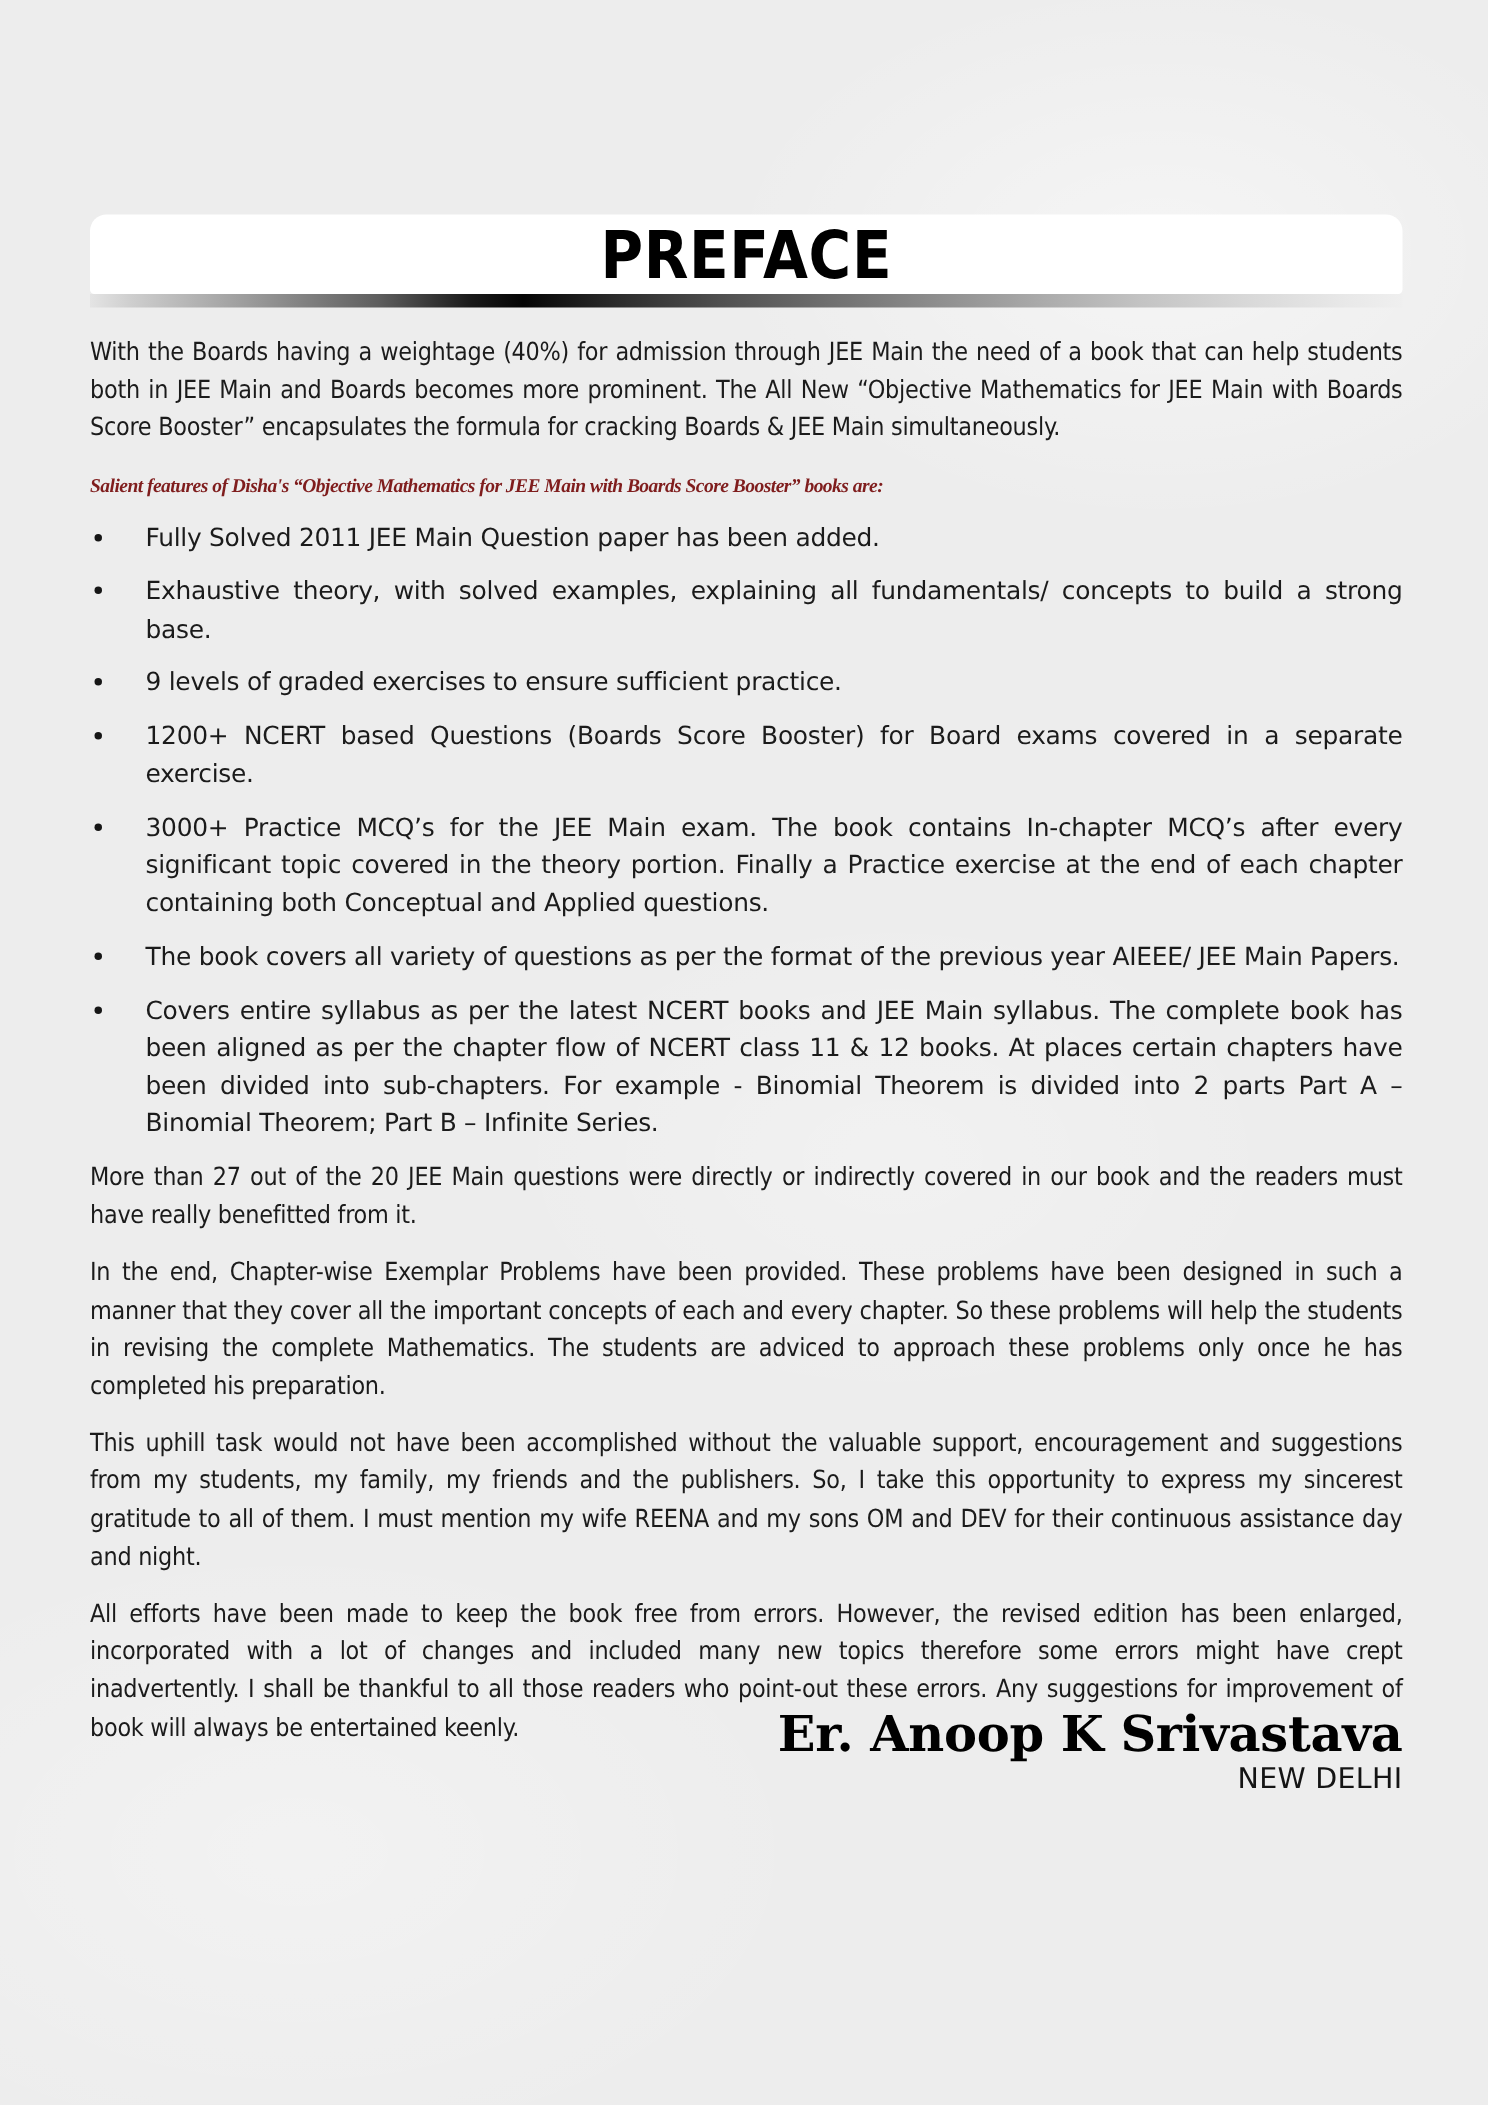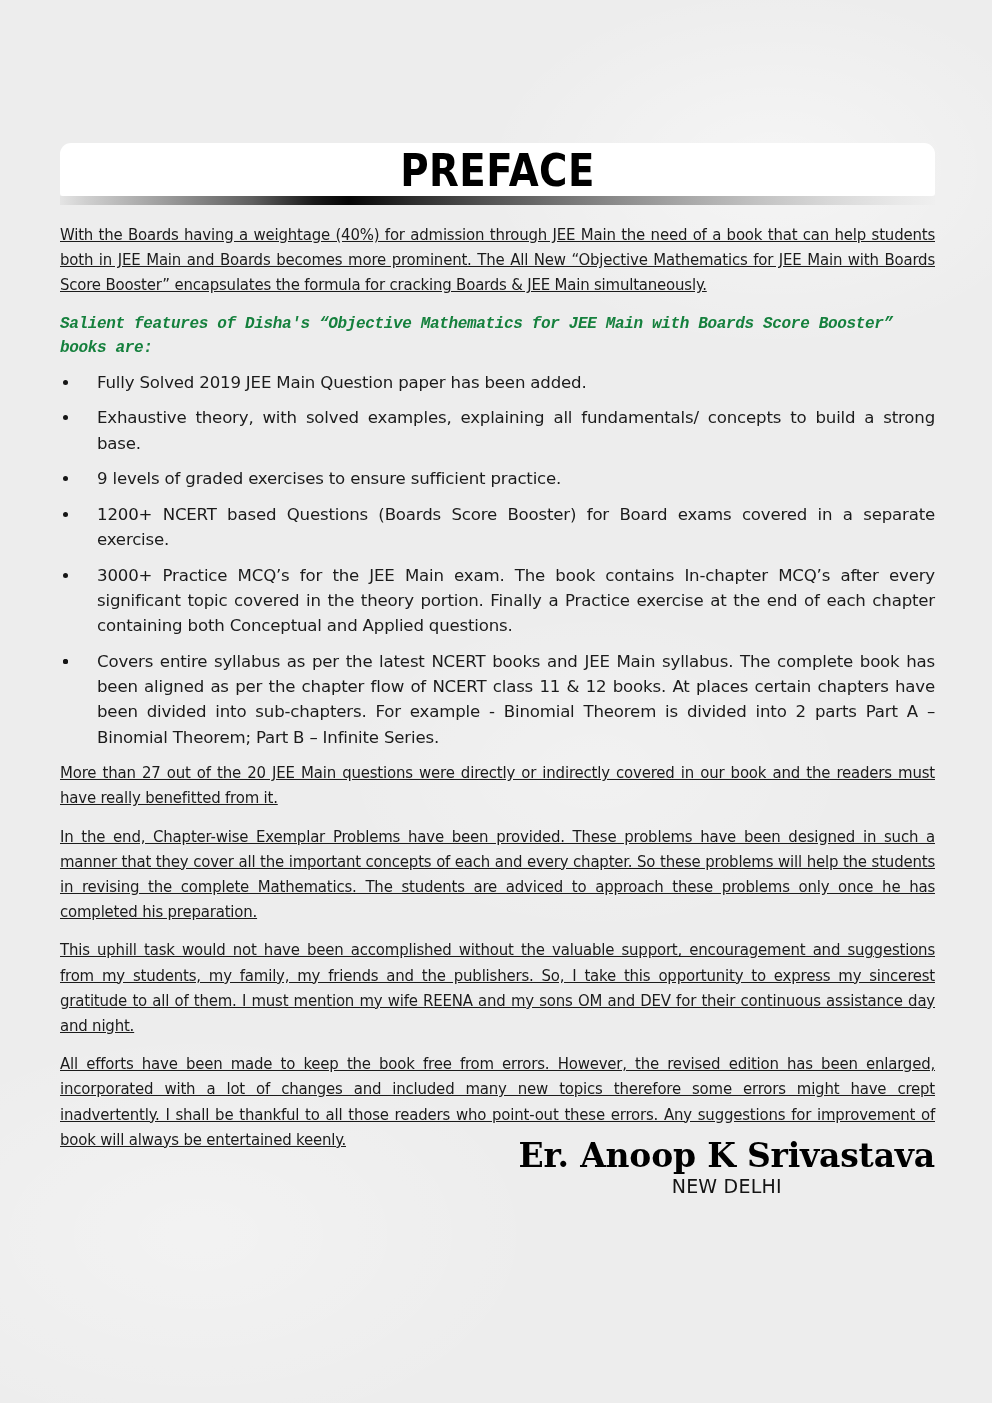--- a/index.html
+++ b/index.html
@@ -91,33 +91,32 @@
     width: 875px;
     color: #1b1b1b;
   }
   .para {
     font-size: 16.6px;
     line-height: 25.2px;
     text-align: justify;
     margin: 0 0 11px 0;
     font-stretch: semi-condensed;
     letter-spacing: -0.18px;
-    text-decoration: underline;
   }
   .lead { margin-bottom: 14px; }
 
   .salient {
-    font-family: Liberation Mono, monospace;
+    font-family: Liberation Serif, serif;
     font-weight: bold;
     font-style: italic;
-    font-size: 16px;
+    font-size: 13px;
     line-height: 24px;
     margin: 0 0 10px 0;
     letter-spacing: -0.35px;
-    color: #15803d;
+    color: #7f1d1d;
   }
 
   ul.features {
     list-style: none;
     margin: 0 0 6px 0;
     padding: 0;
   }
   ul.features > li {
     position: relative;
     padding-left: 37px;
@@ -154,21 +153,20 @@
     color: #000000;
     letter-spacing: -0.2px;
   }
   .sig-city {
     font-family: "DejaVu Sans", sans-serif;
     font-size: 19px;
     line-height: 26px;
     color: #141414;
     letter-spacing: 0.2px;
     margin-top: 2px;
-    text-align: center;
   }
 </style>
 </head>
 <body>
 
 <div class="page"></div>
 
 <div class="content">
 
   <div class="header-wrap">
@@ -180,40 +178,41 @@
 
   <div class="body">
 
     <p class="para lead">With the Boards having a weightage (40%) for admission through JEE Main the need of a book that can help students both in JEE Main and Boards becomes more prominent. The All New “Objective Mathematics for JEE Main with Boards Score Booster” encapsulates the formula for cracking Boards &amp; JEE Main simultaneously.</p>
 
     <p class="salient">Salient features of Disha's “Objective Mathematics for JEE Main with Boards Score Booster” books are:</p>
 
     <ul class="features">
       <li>
         <span class="dot"></span>
-        <span>Fully Solved 2019 JEE Main Question paper has been added.</span>
+        <span>Fully Solved 2011 JEE Main Question paper has been added.</span>
       </li>
       <li>
         <span class="dot"></span>
         <span>Exhaustive theory, with solved examples, explaining all fundamentals/ concepts to build a strong base.</span>
       </li>
       <li>
         <span class="dot"></span>
         <span>9 levels of graded exercises to ensure sufficient practice.</span>
       </li>
       <li>
         <span class="dot"></span>
         <span>1200+  NCERT based Questions (Boards Score Booster) for Board exams covered in a separate exercise.</span>
       </li>
       <li>
         <span class="dot"></span>
         <span>3000+  Practice MCQ’s for the JEE Main exam. The book contains In-chapter MCQ’s after every significant topic covered in the theory portion. Finally a Practice exercise at the end of each chapter containing both Conceptual and Applied questions.</span>
       </li>
       <li>
         <span class="dot"></span>
+        <span>The book covers all variety of questions as per the format of the previous year AIEEE/ JEE Main Papers.</span>
       </li>
       <li>
         <span class="dot"></span>
         <span>Covers entire syllabus as per the latest NCERT books and JEE Main syllabus. The complete book has been aligned as per the chapter flow of NCERT class 11 &amp; 12 books. At places certain chapters have been divided into sub-chapters.  For example - Binomial Theorem is divided into 2 parts Part A – Binomial Theorem; Part B – Infinite Series.</span>
       </li>
     </ul>
 
     <div class="tail-paras">
       <p class="para">More than 27 out of the 20 JEE Main questions were directly or indirectly covered in our book and the readers must have really benefitted from it.</p>
       <p class="para">In the end, Chapter-wise Exemplar Problems have been provided.  These problems have been designed in such a manner that they cover all the important concepts of each and every chapter. So these problems will help the students in revising the complete Mathematics. The students are adviced to approach these problems only once he has completed his preparation.</p>

